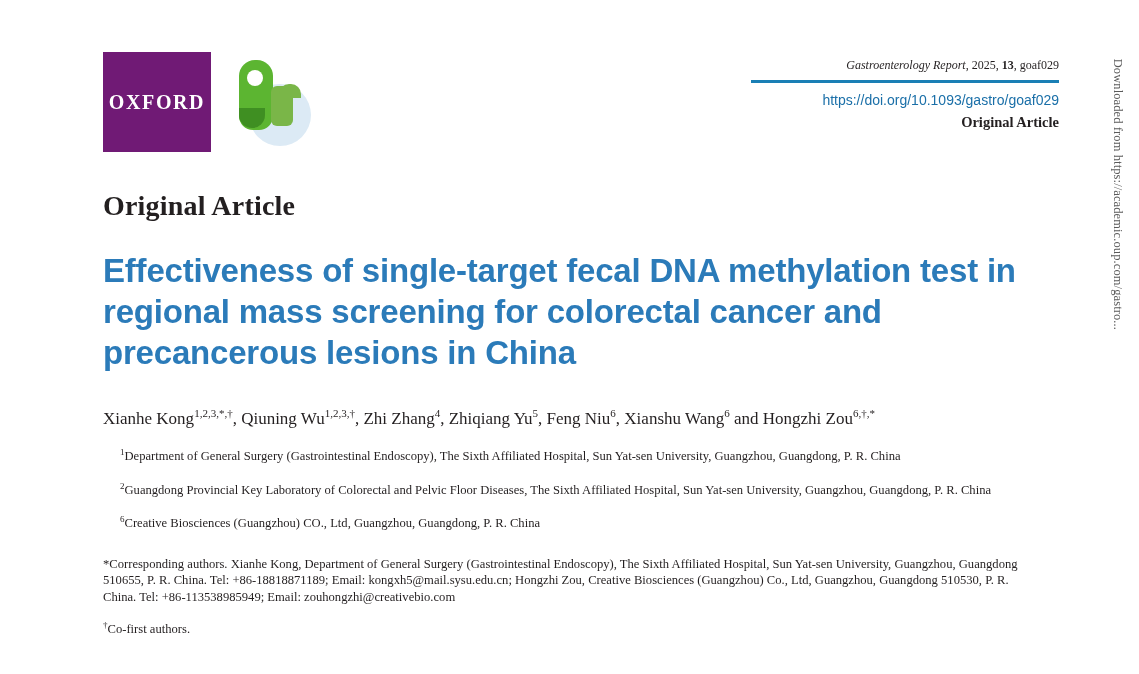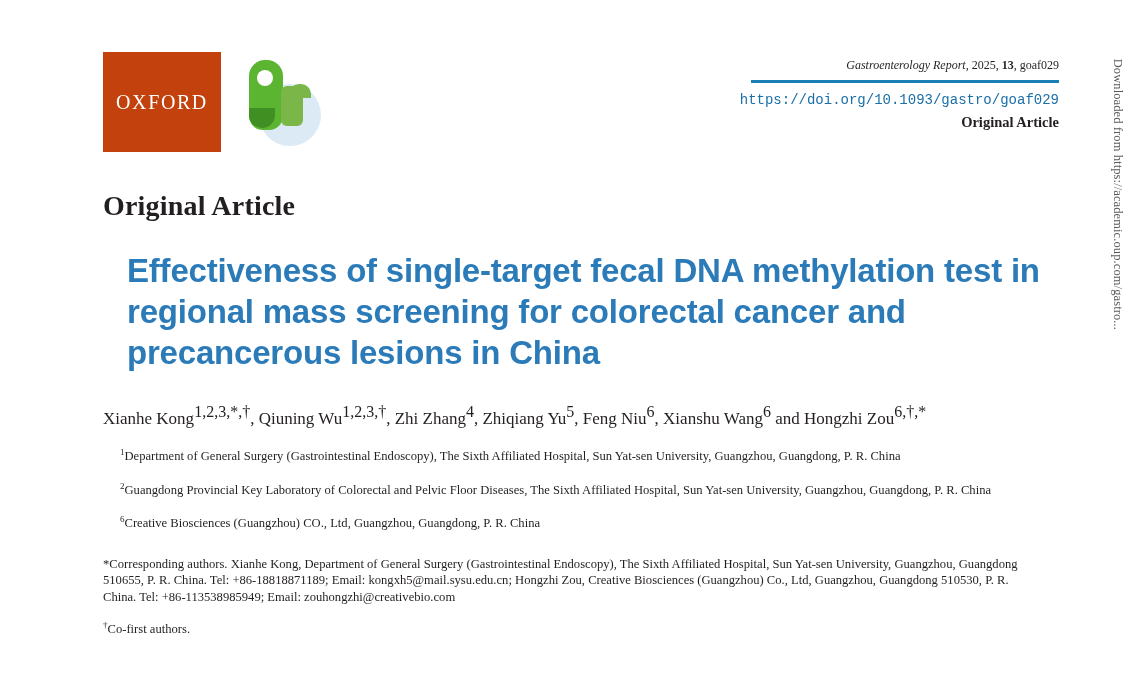--- a/index.html
+++ b/index.html
@@ -34,30 +34,31 @@
 
   .logos {
     position: absolute;
     top: 0;
     left: 0;
     display: flex;
     align-items: flex-start;
   }
 
   .oxford-logo {
-    width: 118px;
+    width: 108px;
     height: 100px;
-    background: #c2410c;
+    background: #701a75;
     color: #ffffff;
     display: flex;
     align-items: center;
     justify-content: center;
     letter-spacing: 1.6px;
     font-family: "Liberation Serif", serif;
     font-size: 20px;
+    font-weight: bold;
   }
 
   .gr-logo {
     margin-left: 14px;
     width: 90px;
     height: 100px;
     background: #ffffff;
     position: relative;
     overflow: hidden;
   }
@@ -137,21 +138,21 @@
   }
   .journal-rule {
     margin-top: 7px;
     margin-left: auto;
     width: 308px;
     height: 2.5px;
     background: #1a7fb5;
   }
   .doi-line {
     margin-top: 9px;
-    font-family: Liberation Mono, monospace;
+    font-family: Liberation Sans, sans-serif;
     font-size: 14px;
     color: #1a6fa8;
   }
   .article-type-top {
     margin-top: 6px;
     font-family: "Liberation Serif", serif;
     font-size: 14.5px;
     font-weight: bold;
     color: #231f20;
   }
@@ -174,32 +175,31 @@
 
   .title {
     margin-top: 28px;
     font-family: "Liberation Sans", sans-serif;
     font-size: 33px;
     line-height: 41px;
     font-weight: bold;
     color: #2b7bb9;
     letter-spacing: -0.2px;
     max-width: 950px;
-    margin-left: 24px;
   }
 
   .authors {
     margin-top: 34px;
     font-family: "Liberation Serif", serif;
     font-size: 17px;
     color: #231f20;
     line-height: 24px;
   }
   .authors sup {
-    font-size: 16px;
+    font-size: 11px;
     vertical-align: super;
     line-height: 0;
   }
 
   .affiliations {
     margin-top: 16px;
     font-family: "Liberation Serif", serif;
     font-size: 12.6px;
     line-height: 16.5px;
     color: #231f20;

